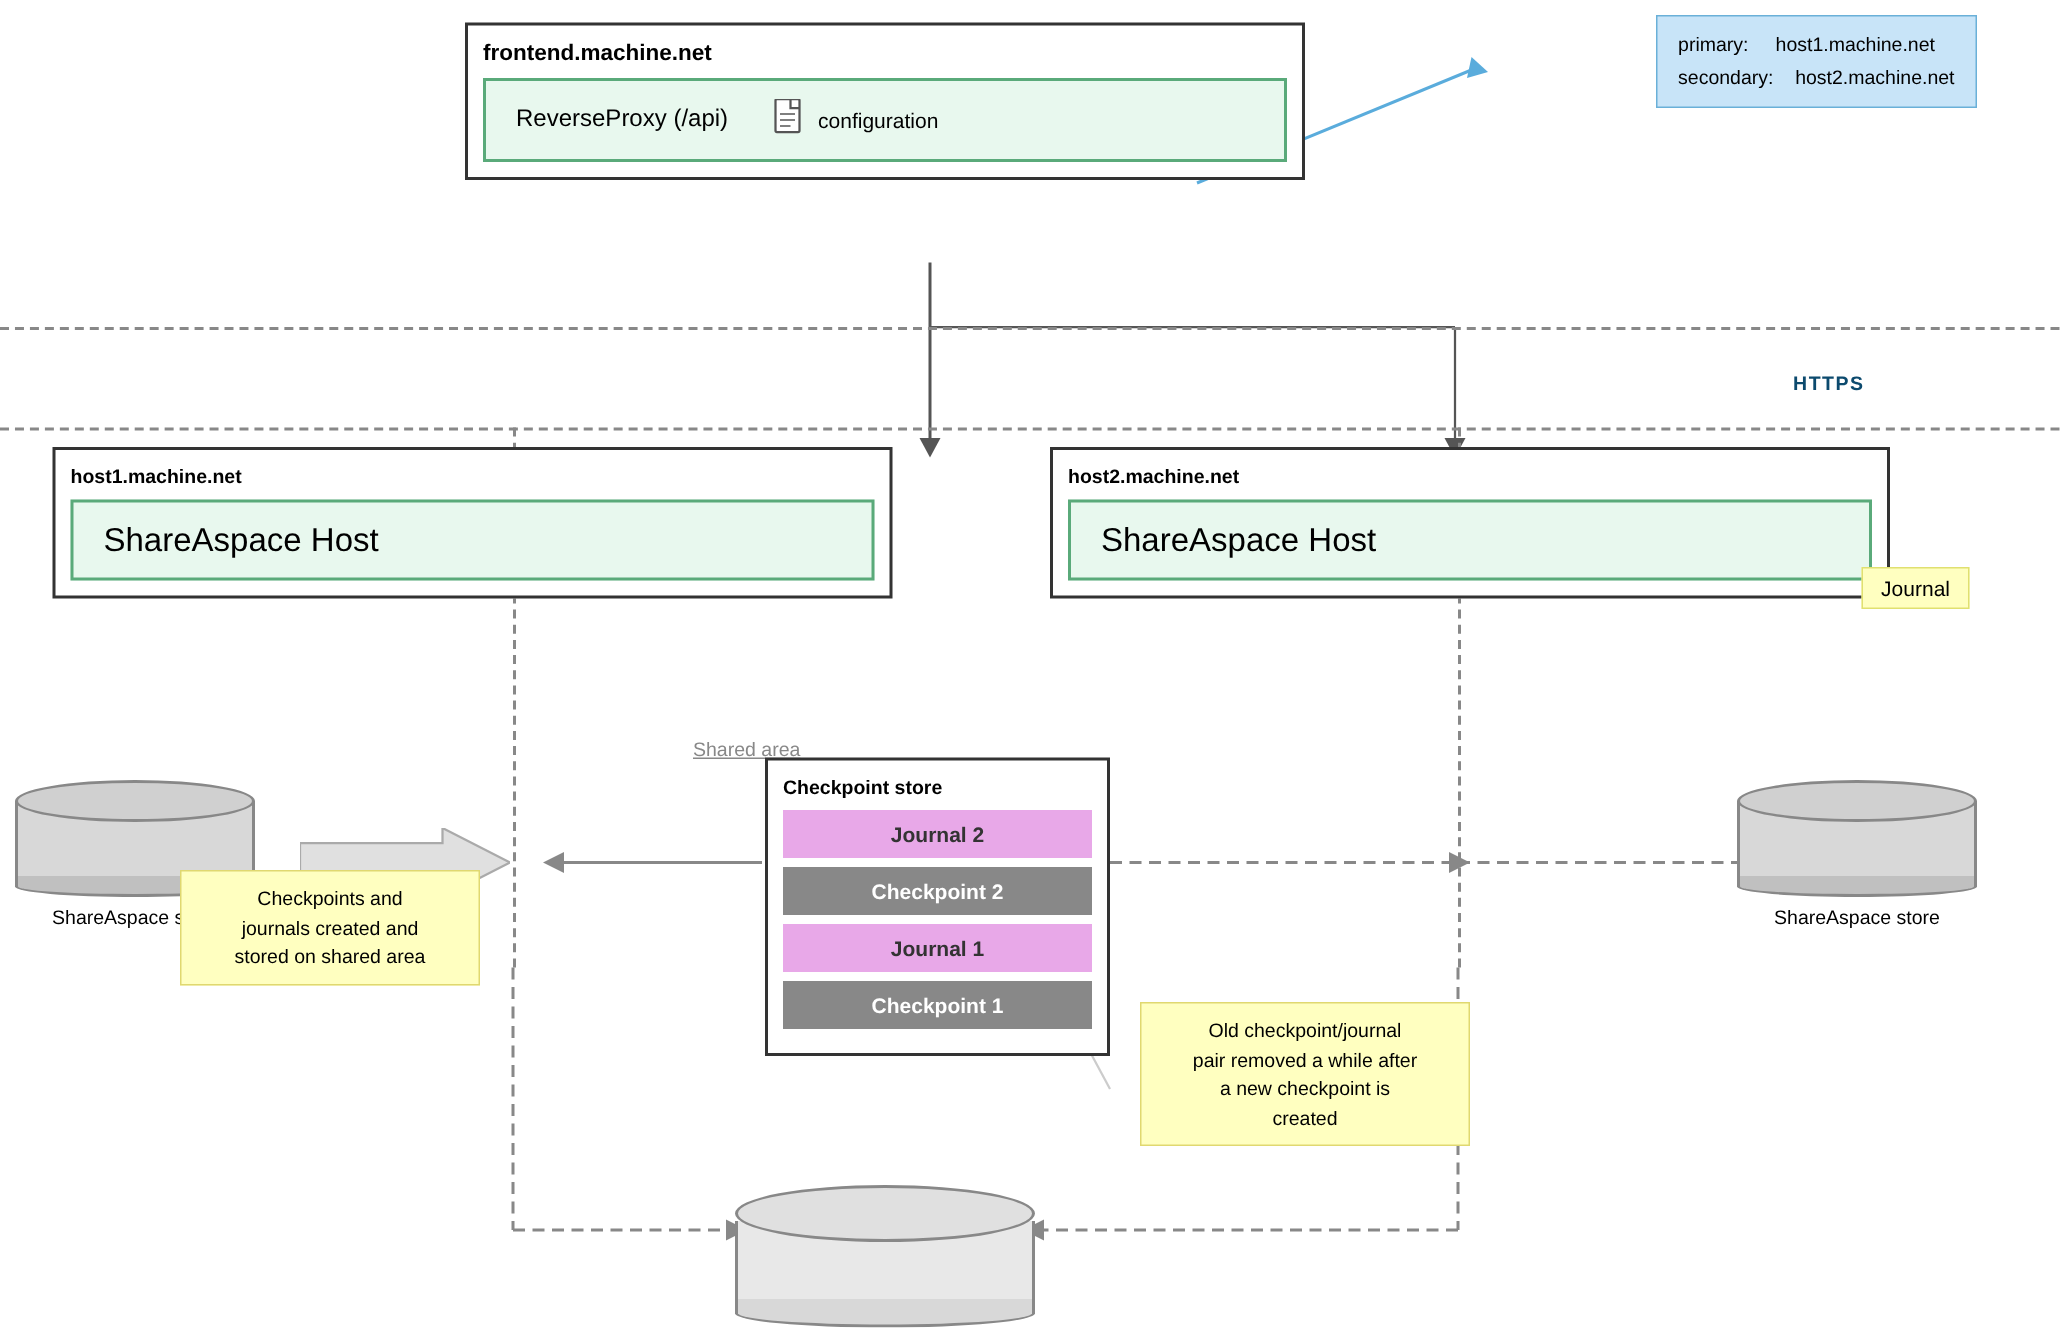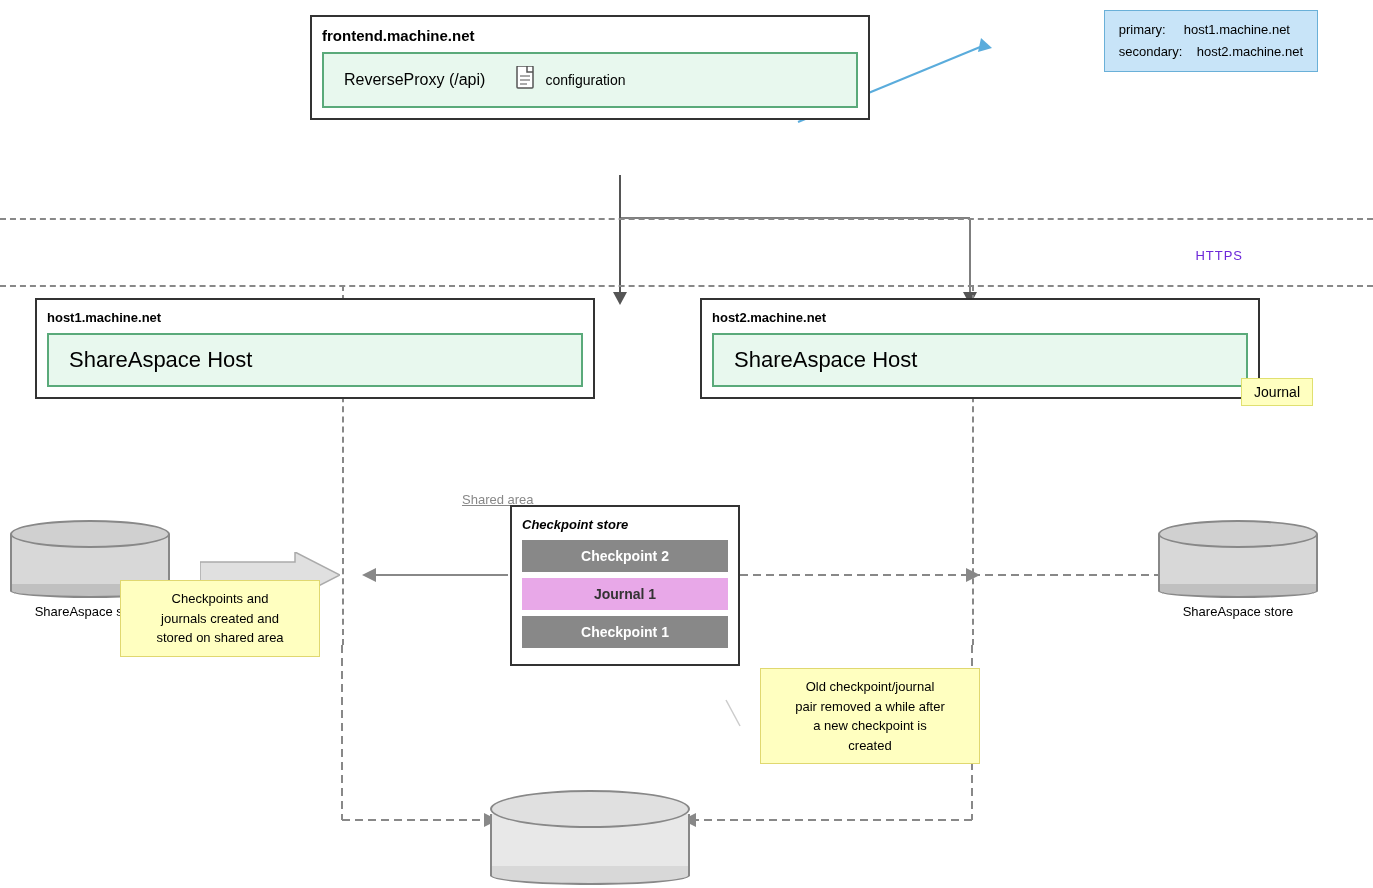--- a/index.html
+++ b/index.html
@@ -62,23 +62,23 @@
       padding: 8px 14px;
       font-size: 13px;
       line-height: 1.7;
     }
 
     
     .https-label {
       position: absolute;
       top: 248px;
       right: 130px;
-      color: #6d28d9;
-      font-size: 13px;
-      font-weight: normal;
+      color: #0c4a6e;
+      font-size: 13px;
+      font-weight: bold;
       letter-spacing: 1px;
     }
 
     
     .dashed-line-top {
       position: absolute;
       top: 218px;
       left: 0;
       width: 1373px;
       border-top: 2.5px dashed #888;
@@ -166,21 +166,20 @@
       left: 510px;
       width: 230px;
       border: 2px solid #333;
       background: #fff;
       padding: 10px;
     }
     .checkpoint-store-title {
       font-weight: bold;
       font-size: 13px;
       margin-bottom: 8px;
-      font-style: italic;
     }
     .cp-item {
       margin-bottom: 6px;
       padding: 8px;
       text-align: center;
       font-weight: bold;
       font-size: 14px;
       color: #333;
     }
     .cp-journal {
@@ -387,20 +386,21 @@
     <div class="cylinder">
       <div class="cyl-top"></div>
       <div class="cyl-body"></div>
       <div class="cyl-bottom"></div>
     </div>
     <div class="cyl-label">ShareAspace store</div>
   </div>
 
   <div class="checkpoint-store-box">
     <div class="checkpoint-store-title">Checkpoint store</div>
+    <div class="cp-item cp-journal">Journal 2</div>
     <div class="cp-item cp-checkpoint">Checkpoint 2</div>
     <div class="cp-item cp-journal">Journal 1</div>
     <div class="cp-item cp-checkpoint">Checkpoint 1</div>
   </div>
 
   <div class="file-vault">
     <div class="cylinder">
       <div class="cyl-top" style="height:38px;background:#e0e0e0;"></div>
       <div class="cyl-body" style="height:52px;background:#e8e8e8;"></div>
       <div class="cyl-bottom" style="height:19px;background:#d8d8d8;"></div>

